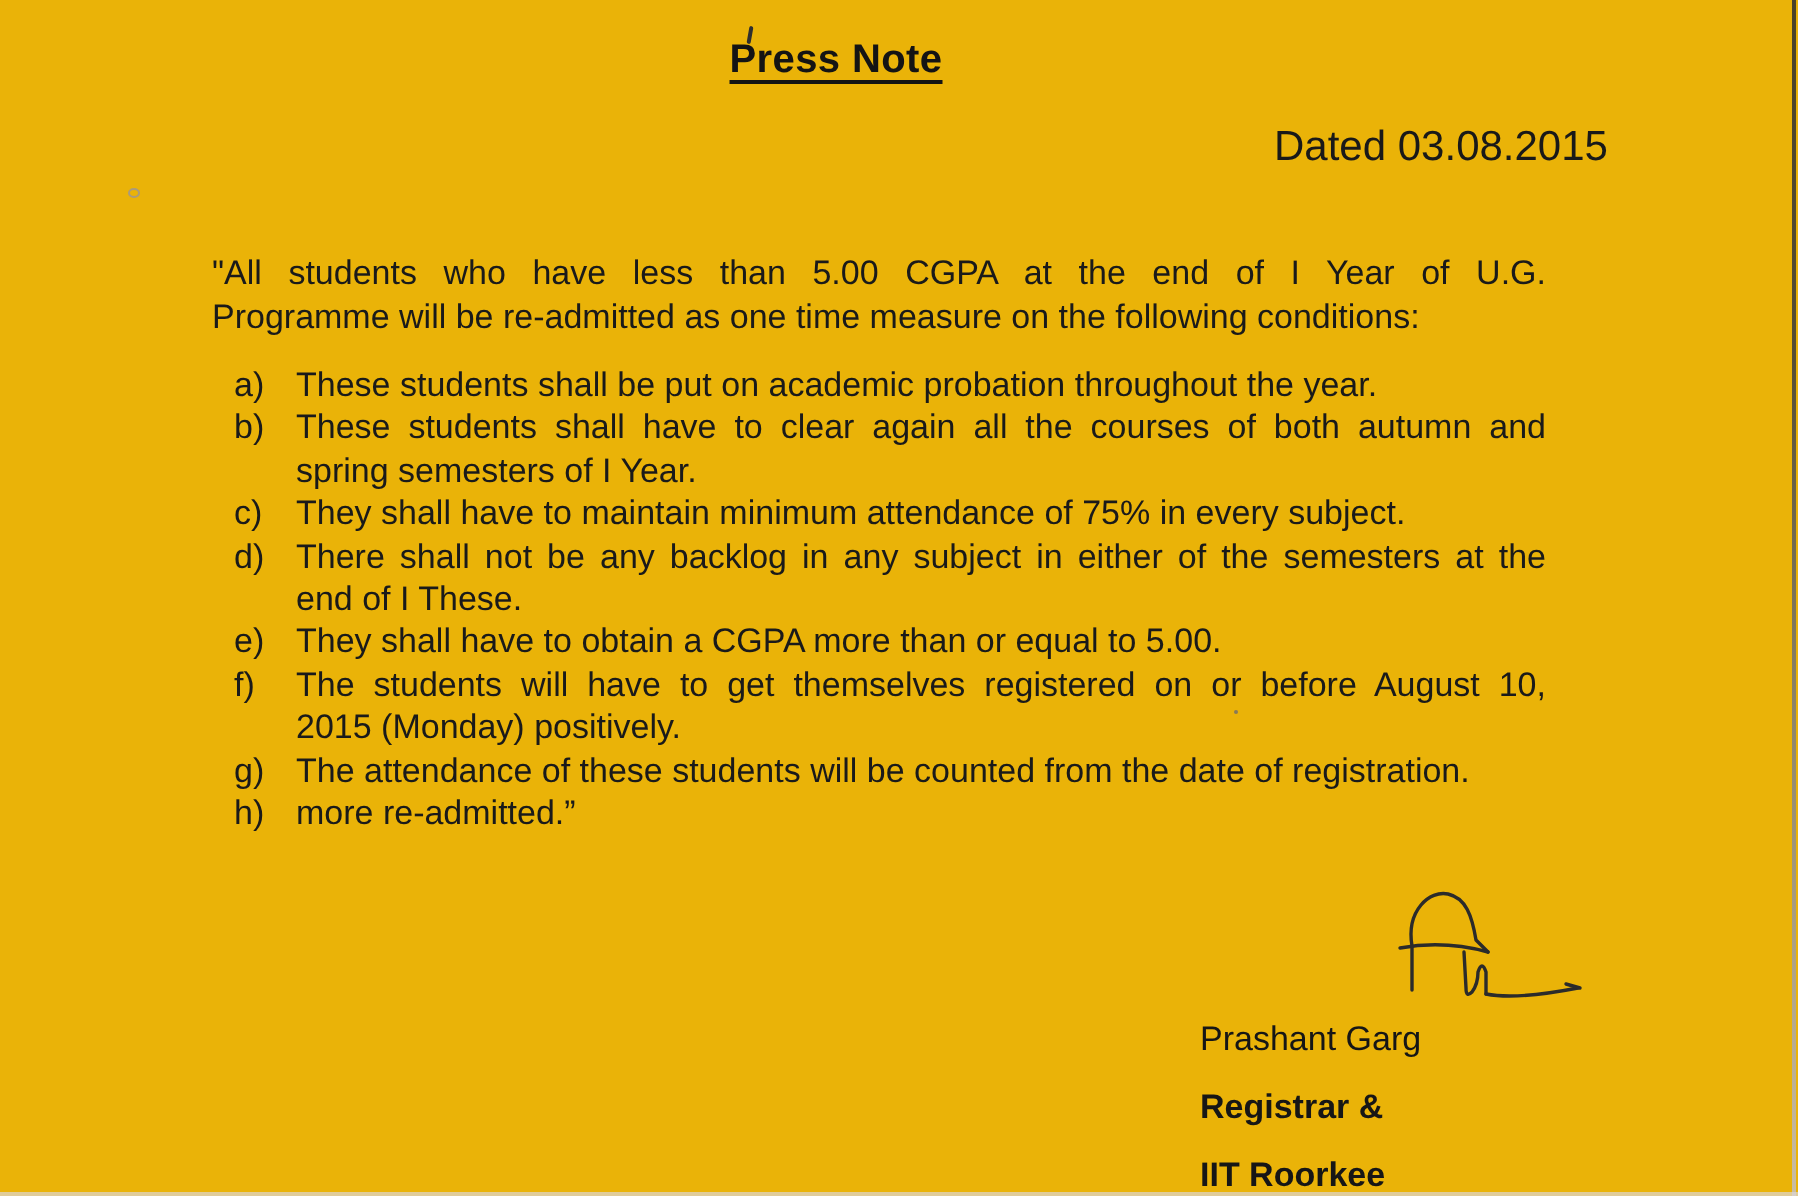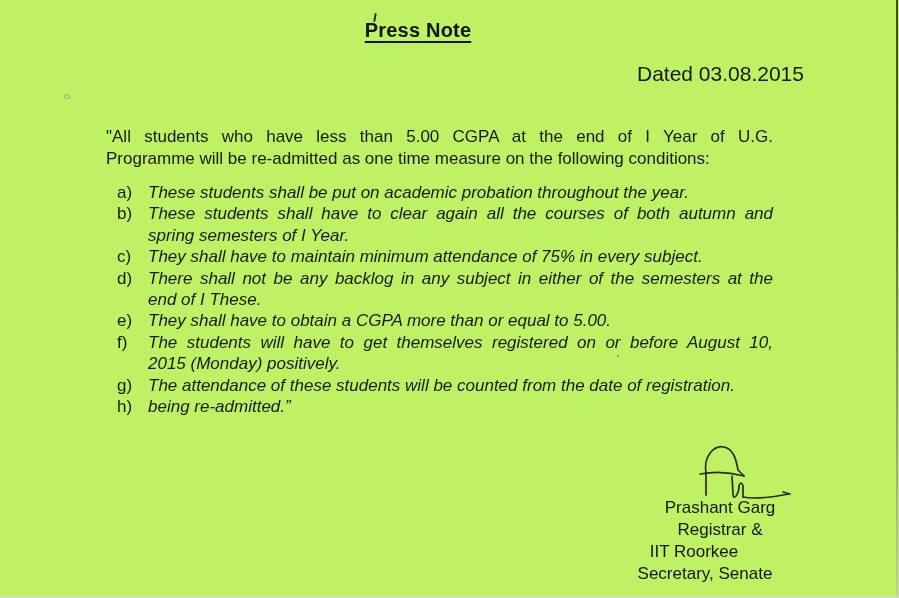--- a/index.html
+++ b/index.html
@@ -1,19 +1,19 @@
 <!DOCTYPE html>
 <html><head>
 <meta charset="utf-8">
 <style>
   html,body{margin:0;padding:0;background:#e9e6e7;}
   .page{
     position:relative;
     width:899px;height:598px;
-    background:#bef264;
+    background:#eab308;
     overflow:hidden;
     font-family:"Liberation Sans","DejaVu Sans",sans-serif;
     color:#1b1b1b;
   }
   
   .scan-line-right{
     position:absolute;top:0;right:1px;width:2px;height:100%;
     background:linear-gradient(180deg,#2e2e2e 0%,#3c3c3c 30%,#7d7d7d 60%,#c4bfc1 100%);
     opacity:.85;
   }
@@ -49,30 +49,30 @@
   }
   .line{white-space:nowrap;}
   .just{white-space:normal;text-align:justify;text-align-last:justify;}
 
   .conds{
     position:absolute;left:106px;top:182px;width:667px;
     font-size:17px;line-height:21.4px;color:#1a1a1a;
   }
   .cond-row{display:flex;align-items:flex-start;}
   .cond-label{width:31px;flex:0 0 31px;padding-left:11px;box-sizing:content-box;}
-  .cond-text{flex:1 1 auto;min-width:0;font-style:italic;}
+  .cond-text{flex:1 1 auto;min-width:0;}
 
   .sig-svg{position:absolute;left:692px;top:443px;}
   .sig-block{
     position:absolute;left:600px;top:497px;width:240px;
     font-size:17px;line-height:22px;color:#161616;
   }
-  .sig-line{text-align:center;}
+  .sig-line{margin-top:12px;}
   .sig-name{font-weight:400;}
-  .sig-bold{font-weight:400;}
+  .sig-bold{font-weight:700;}
   .sig-l3{margin-right:30px;}
   .sig-l4{margin-right:52px;}
 </style>
 </head>
 <body>
 
 <div class="page">
 
   <div class="scan-line-right"></div>
   <div class="scan-edge-bottom"></div>
@@ -141,21 +141,21 @@
     <div class="cond-row">
       <div class="cond-label">g)</div>
       <div class="cond-text">
         <div class="line">The attendance of these students will be counted from the date of registration.</div>
       </div>
     </div>
 
     <div class="cond-row">
       <div class="cond-label">h)</div>
       <div class="cond-text">
-        <div class="line">being re-admitted.”</div>
+        <div class="line">more re-admitted.”</div>
       </div>
     </div>
 
   </div>
 
   <svg class="sig-svg" width="105" height="57" viewBox="0 0 105 57">
     <g fill="none" stroke="#2b2b2b" stroke-width="1.7" stroke-linecap="round" stroke-linejoin="round">
       <path d="M14,30 C11,12 23,2 32,4 C41,6 44,15 46,27 L52,33"></path>
       <path d="M14,30 L14,52"></path>
       <path d="M8,31 Q30,27 52,33"></path>

